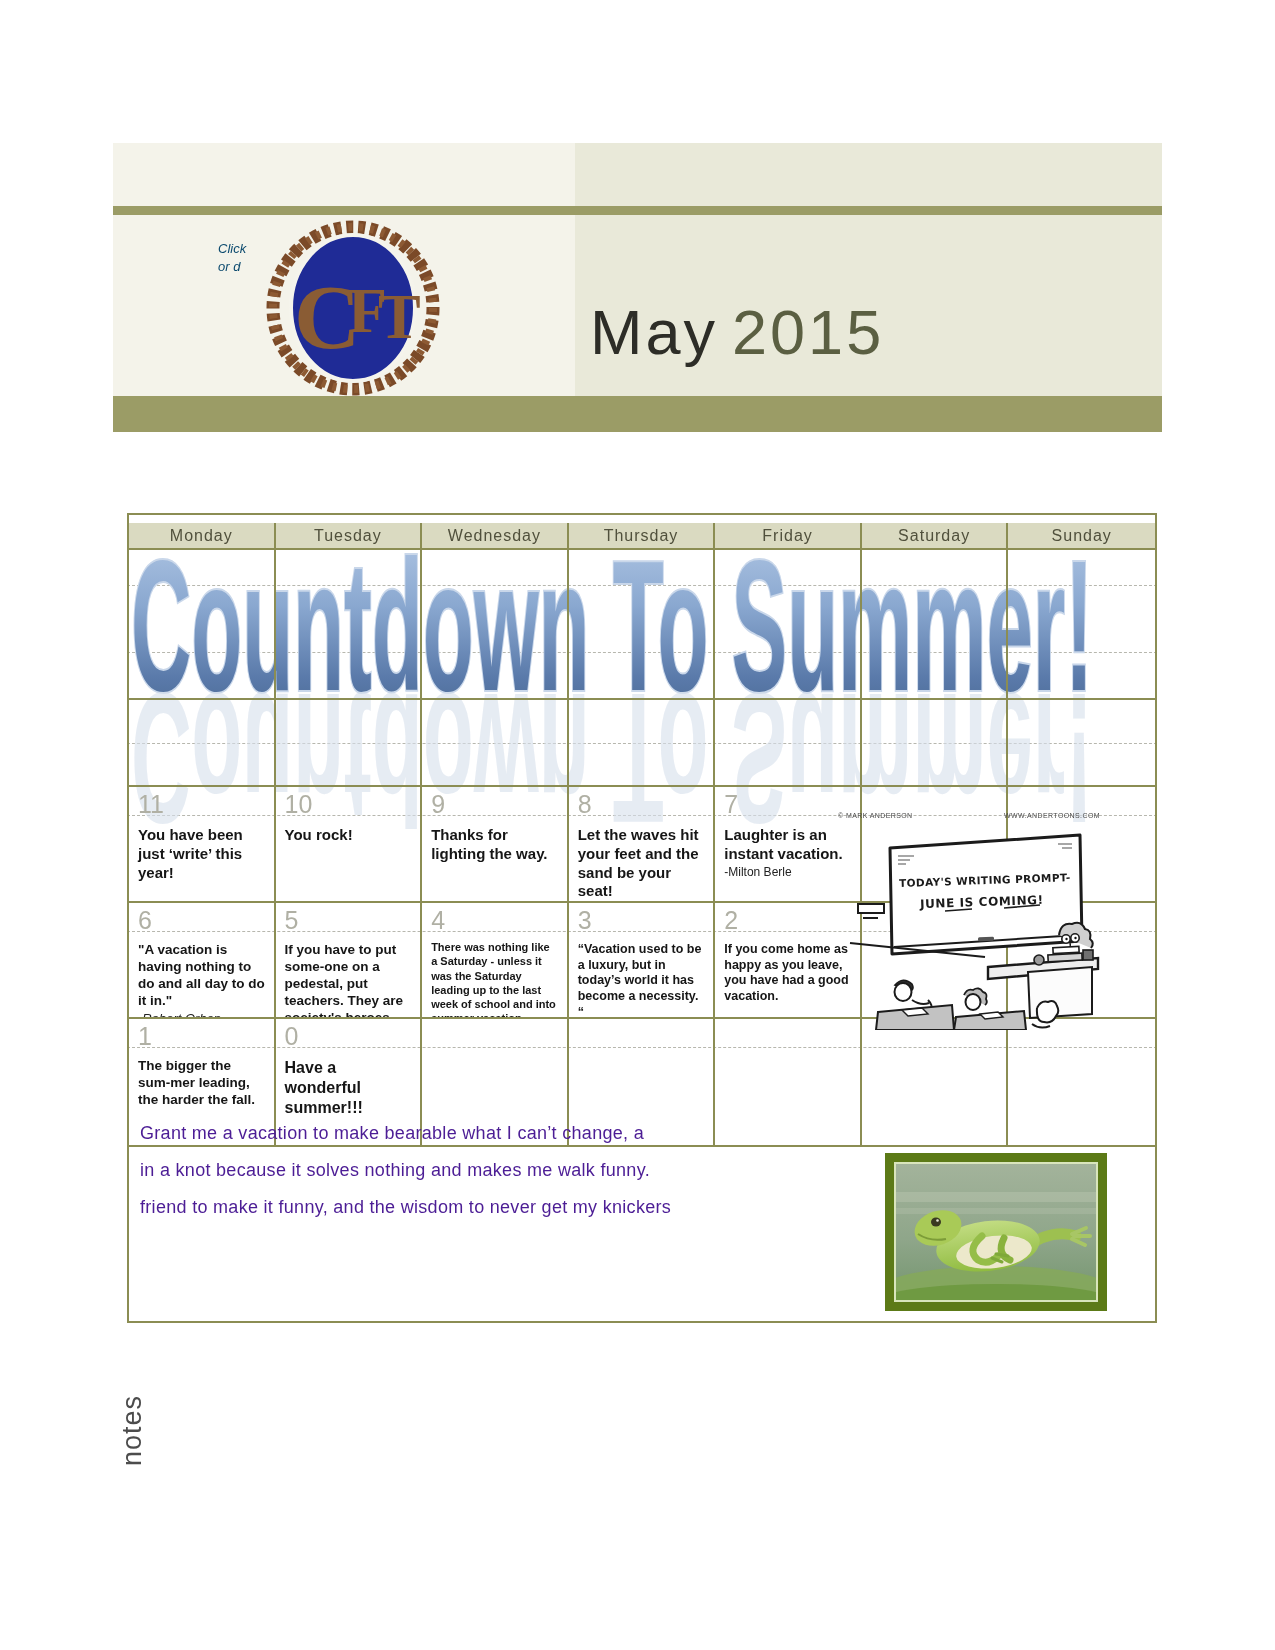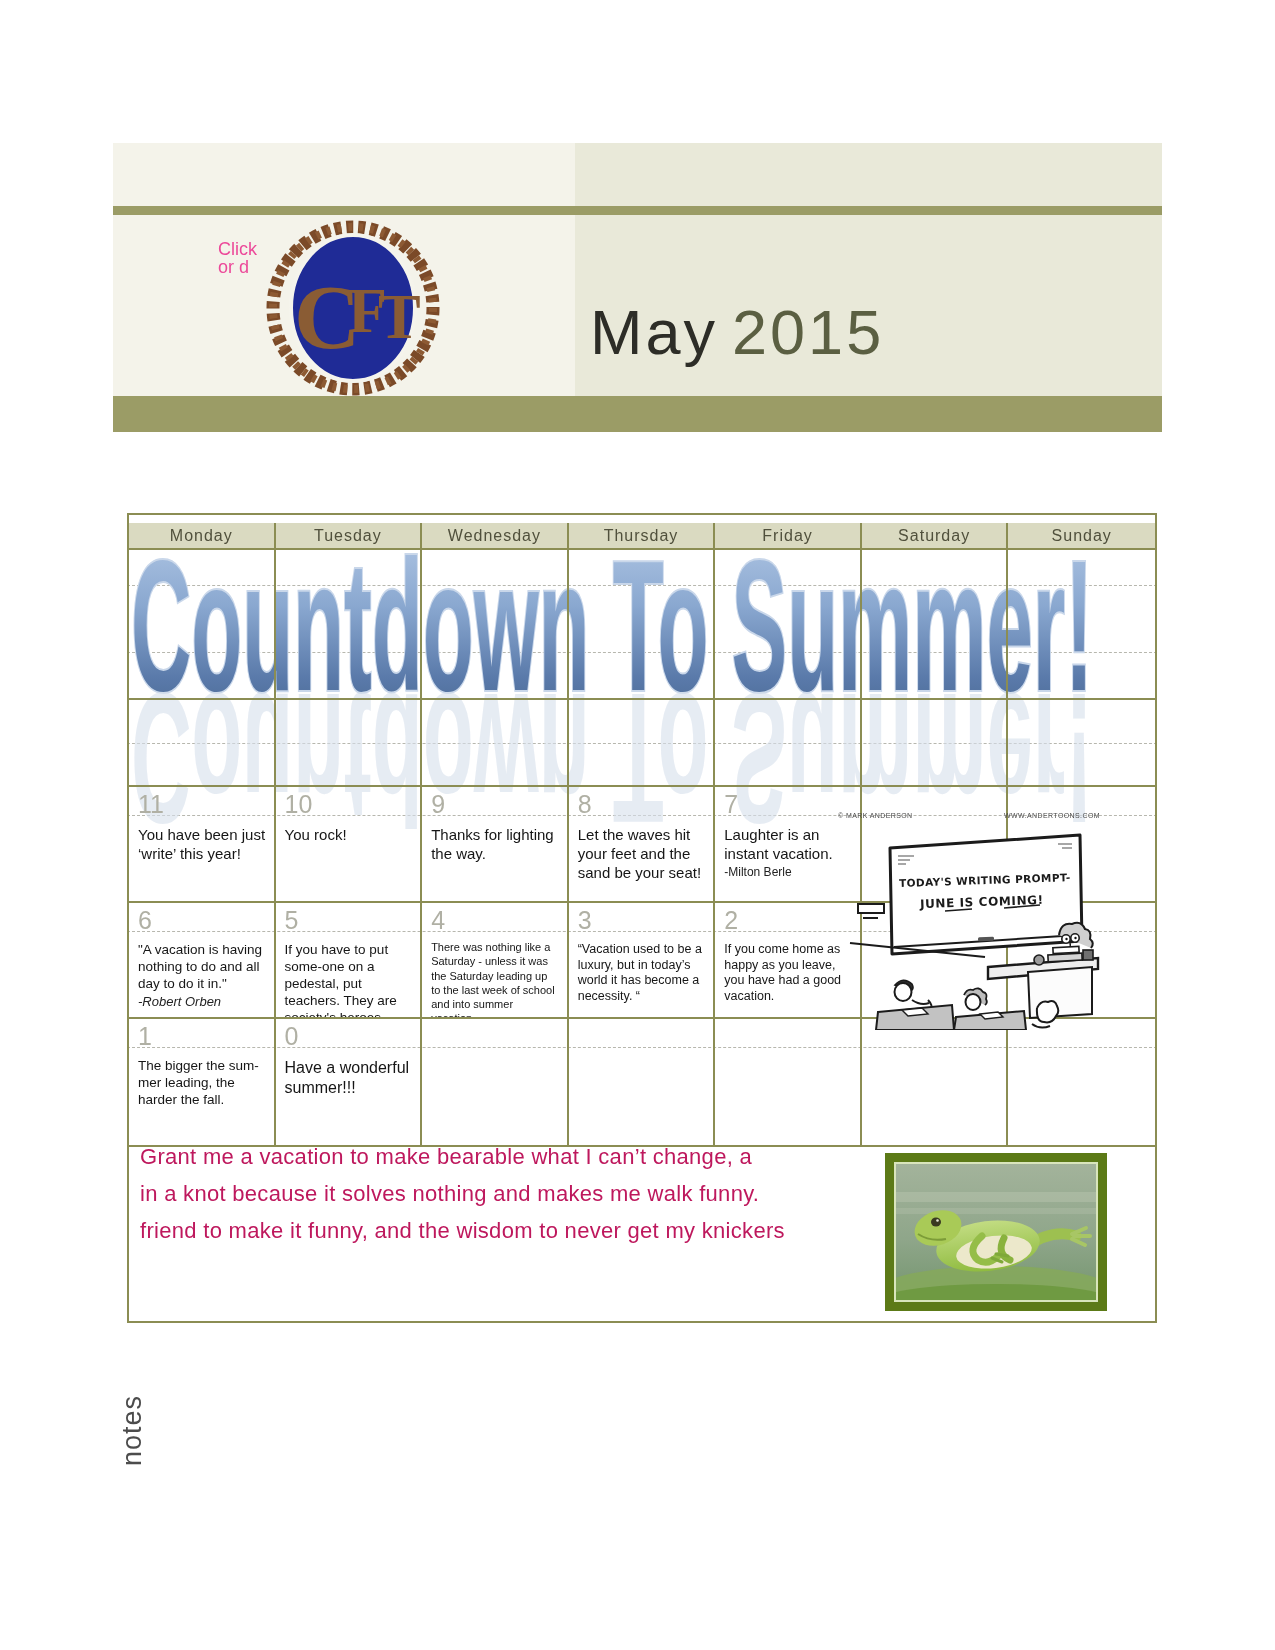--- a/index.html
+++ b/index.html
@@ -6,60 +6,60 @@
   .page{position:relative;width:1275px;height:1650px;background:#fff;overflow:hidden;
         font-family:"Liberation Sans","DejaVu Sans",sans-serif;}
 
   
   .hstrip-l{position:absolute;left:113px;top:143px;width:462px;height:63px;background:#f4f3ea;}
   .hstrip-r{position:absolute;left:575px;top:143px;width:587px;height:63px;background:#e9e9d9;}
   .holive-thin{position:absolute;left:113px;top:206px;width:1049px;height:9px;background:#9b9c66;}
   .hmain-l{position:absolute;left:113px;top:215px;width:462px;height:181px;background:#f4f3ea;}
   .hmain-r{position:absolute;left:575px;top:215px;width:587px;height:181px;background:#e9e9d9;}
   .holive-thick{position:absolute;left:113px;top:396px;width:1049px;height:36px;background:#9b9c66;}
-  .ph-text{position:absolute;left:218px;top:240px;width:160px;font-size:18px;color:#ec4899;
-           line-height:18px;z-index:1;}
+  .ph-text{position:absolute;left:218px;top:240px;width:160px;font-size:13px;color:#0c4a6e;
+           line-height:18px;z-index:1;font-style:italic;}
   .logo{position:absolute;left:258px;top:220px;width:190px;height:176px;z-index:2;}
   .month-title{position:absolute;left:590px;top:296px;z-index:2;font-size:63px;letter-spacing:3px;white-space:nowrap;}
   .month-title .m{color:#2d2d27;}
   .month-title .y{color:#5b5f42;margin-left:14px;}
 
   
   .cal{position:absolute;left:127px;top:513px;width:1030px;height:810px;z-index:3;
        border:2px solid #8b8d53;box-sizing:border-box;display:grid;
        grid-template-columns:repeat(7,1fr);
        grid-template-rows:35px 150px 87px 116px 116px 128px 1fr;}
   .hc{background:#dadac1;border-right:2px solid #8b8d53;border-bottom:2px solid #8b8d53;
       display:flex;align-items:center;justify-content:center;font-size:16px;color:#50503c;
       letter-spacing:1px;margin-top:8px;}
   .c{border-right:2px solid #8b8d53;border-bottom:2px solid #8b8d53;background:transparent;overflow:hidden;}
   .lastcol{border-right:none;}
   .qrow{grid-column:1/8;background:transparent;}
   .num{font-size:25px;color:#b0b0a4;padding:3px 0 0 9px;line-height:28px;}
-  .q{font-weight:normal;color:#161616;padding:8px 8px 0 9px;line-height:1.25;}
+  .q{font-weight:bold;color:#161616;padding:8px 8px 0 9px;line-height:1.25;}
   .md{font-size:15px;} .lg{font-size:16px;} .sm{font-size:13.5px;} .sm2{font-size:12.5px;}
   .xs{font-size:11px;line-height:1.3;padding-top:6px;}
   .attr{padding:1px 8px 0 9px;color:#222222;font-size:12px;}
   .attr.it{font-style:italic;font-size:13px;}
   .dash{position:absolute;left:127px;width:1030px;height:0;border-top:1.5px dashed #b7b7ae;z-index:1;}
 
   
   .wordart{position:absolute;left:125px;top:540px;width:990px;height:300px;z-index:2;}
 
   
   .cartoon{position:absolute;left:832px;top:786px;width:272px;height:244px;z-index:5;}
   .ct-credit{font-size:7px;fill:#4a4a4a;letter-spacing:0.4px;font-family:"Liberation Sans",sans-serif;}
   .ct-board{font-size:10.5px;font-weight:bold;fill:#1b1b1b;letter-spacing:0.4px;font-family:"DejaVu Sans",sans-serif;}
   .ct-board2{font-size:12px;font-weight:bold;fill:#1b1b1b;letter-spacing:0.6px;font-family:"DejaVu Sans",sans-serif;}
   .frogbox{position:absolute;left:885px;top:1153px;width:222px;height:158px;box-sizing:border-box;
            border:9px solid #5c7a17;z-index:5;}
   .frogbox .inner{width:100%;height:100%;box-sizing:border-box;border:2px solid #d9e5bc;}
   .frogbox svg{display:block;width:100%;height:100%;}
-  .fquote{position:absolute;left:140px;top:1138px;width:700px;z-index:5;color:#be185d;
-          font-size:22px;line-height:37px;letter-spacing:0.3px;}
+  .fquote{position:absolute;left:140px;top:1115px;width:700px;z-index:5;color:#4c1d95;
+          font-size:18px;line-height:37px;letter-spacing:0.3px;}
   .notes{position:absolute;left:88px;top:1385px;width:90px;height:90px;display:flex;
          align-items:center;justify-content:center;}
   .notes span{display:inline-block;transform:rotate(-90deg);font-size:27px;color:#4c4c4c;
               letter-spacing:1px;}
 </style>
 </head>
 <body>
 
 <div class="page">
 

